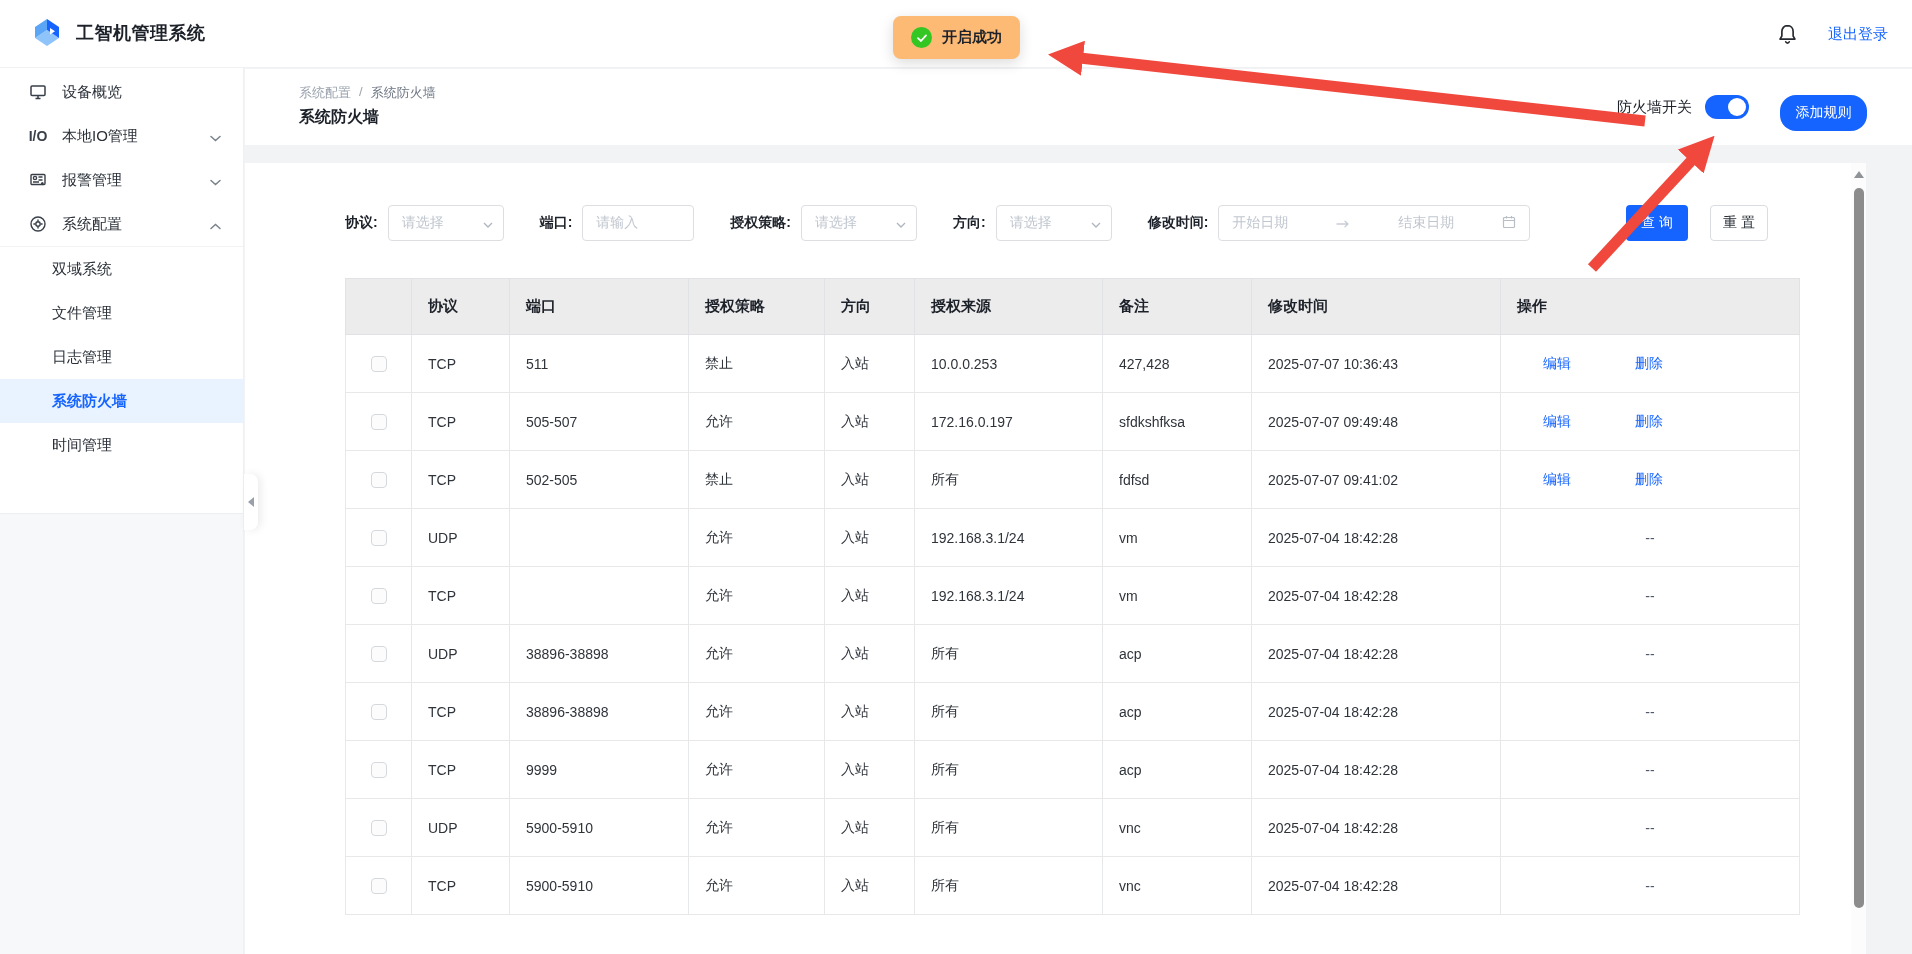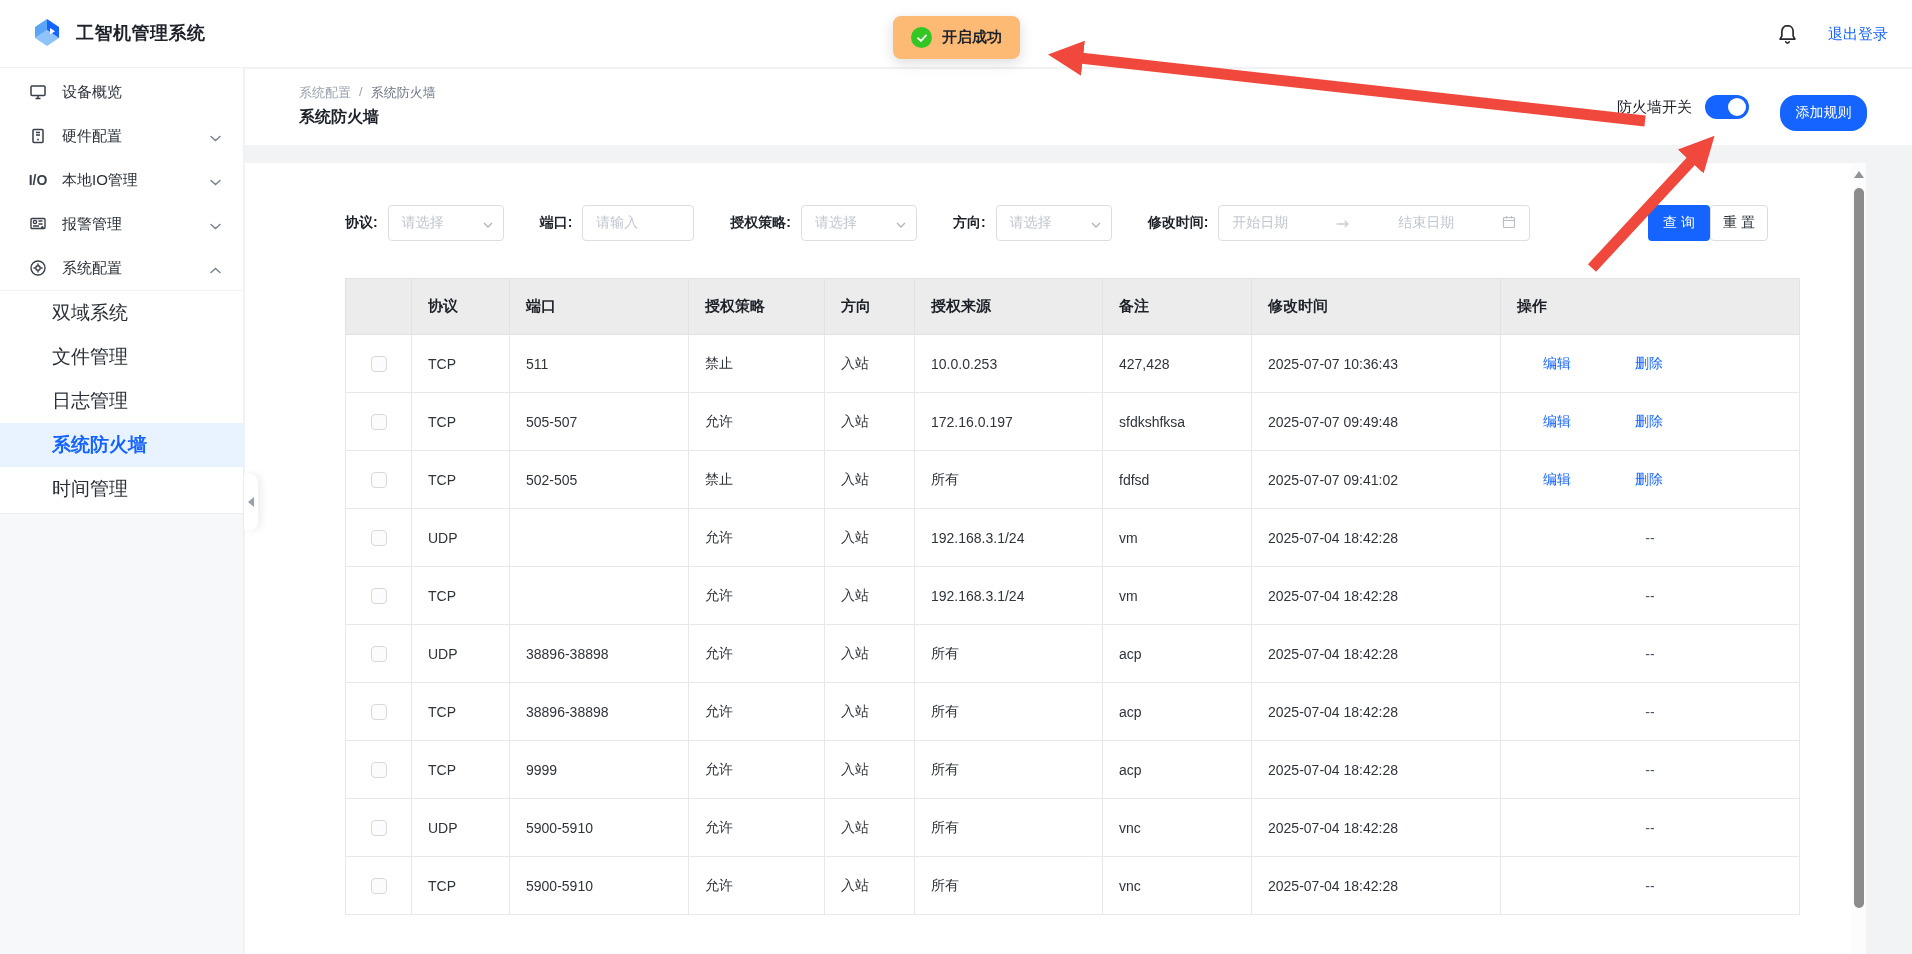--- a/index.html
+++ b/index.html
@@ -31,21 +31,21 @@
   .toast-text{font-size:15px;font-weight:bold;white-space:nowrap}
 
   
   .sidebar{position:absolute;left:0;top:68px;width:244px;height:886px;background:#fff;
            border-right:1px solid #eef0f2;z-index:10}
   .side-item{height:44px;display:flex;align-items:center;padding:0 22px 0 28px;gap:14px;
              font-size:15px;color:#2a3038;cursor:pointer}
   .side-item .icn{width:20px;display:flex;justify-content:center;color:#383f48}
   .side-item .lbl{flex:1}
   .side-divider{height:1px;background:#f0f2f4}
-  .sub-item{height:44px;display:flex;align-items:center;padding-left:52px;font-size:19px;
+  .sub-item{height:44px;display:flex;align-items:center;padding-left:52px;font-size:15px;
             color:#2a3038;cursor:pointer}
   .sub-item.active{background:var(--sidebar-active-bg);color:var(--accent);font-weight:bold}
   .sidebar-rest{position:absolute;left:0;top:445px;right:0;bottom:0;background:#f7f8fa;
                 border-top:1px solid #eceef1}
   .collapse-tab{position:absolute;left:244px;top:474px;width:14px;height:56px;background:#fff;
                 border-radius:0 8px 8px 0;box-shadow:3px 0 8px rgba(0,0,0,.08);z-index:11;
                 display:flex;align-items:center;justify-content:center;cursor:pointer}
   .collapse-tab .tri{width:0;height:0;border-top:5px solid transparent;
                 border-bottom:5px solid transparent;border-right:6px solid #99a0aa}
 
@@ -70,21 +70,21 @@
   .sel{height:36px;border:1px solid #dcdee2;border-radius:4px;background:#fff;display:flex;
        align-items:center;padding:0 10px 0 13px;color:var(--placeholder);font-size:14px;
        justify-content:space-between;cursor:pointer}
   .sel.w{width:116px}
   .inp{height:36px;border:1px solid #dcdee2;border-radius:4px;background:#fff;display:flex;
        align-items:center;padding:0 13px;color:var(--placeholder);font-size:14px;cursor:text}
   .gap{margin-right:36px}
   .date-range{width:312px;justify-content:space-between;cursor:pointer}
   .btn-search{margin-left:auto;width:62px;height:36px;background:var(--accent);color:#fff;
               border:none;border-radius:4px;font-size:14px;cursor:pointer;font-family:inherit}
-  .btn-reset{width:58px;height:36px;background:#fff;color:#2a3038;
+  .btn-reset{margin-left:22px;width:58px;height:36px;background:#fff;color:#2a3038;
              border:1px solid #d9dce0;border-radius:4px;font-size:14px;cursor:pointer;font-family:inherit}
 
   
   table.rules{position:absolute;left:100px;top:115px;width:1454px;border-collapse:collapse;
               table-layout:fixed}
   .rules th{height:56px;background:var(--table-header-bg);font-size:15px;font-weight:bold;
             text-align:left;padding-left:16px;border:1px solid #e0e2e5;color:var(--text-primary)}
   .rules td{height:58px;font-size:14px;color:#2f343b;padding-left:16px;border:1px solid #e6e8ea;
             background:#fff;overflow:hidden;white-space:nowrap}
   .rules td.cb-cell{padding:0;text-align:center}
@@ -146,33 +146,20 @@
   <div class="side-item">
     <span class="icn">
       <svg width="18" height="18" viewBox="0 0 18 18" fill="none" stroke="#383f48" stroke-width="1.5">
           <rect x="2" y="3" width="14" height="9.5" rx="1"></rect>
           <path d="M6.5 15.5 h5 M9 12.5 v3"></path>
         </svg>
     </span>
     <span class="lbl">设备概览</span>
   </div>
 
-  <div class="side-item">
-    <span class="icn">
-      <svg width="18" height="18" viewBox="0 0 18 18" fill="none" stroke="#383f48" stroke-width="1.5">
-          <rect x="4" y="2.5" width="10" height="13" rx="1"></rect>
-          <path d="M7 5.5 h4 M7 8 h4"></path>
-          <circle cx="9" cy="12.5" r="0.9" fill="#383f48" stroke="none"></circle>
-        </svg>
-    </span>
-    <span class="lbl">硬件配置</span>
-    <span><svg width="11" height="7" viewBox="0 0 11 7" fill="none" stroke="#7a828c" stroke-width="1.5" stroke-linecap="round">
-          <path d="M1 1.5 L5.5 5.5 L10 1.5"></path>
-        </svg></span>
-  </div>
 
   <div class="side-item">
     <span class="icn" style="font-weight:bold;font-size:14px;letter-spacing:0">I/O</span>
     <span class="lbl">本地IO管理</span>
     <span><svg width="11" height="7" viewBox="0 0 11 7" fill="none" stroke="#7a828c" stroke-width="1.5" stroke-linecap="round">
           <path d="M1 1.5 L5.5 5.5 L10 1.5"></path>
         </svg></span>
   </div>
 
   <div class="side-item">

